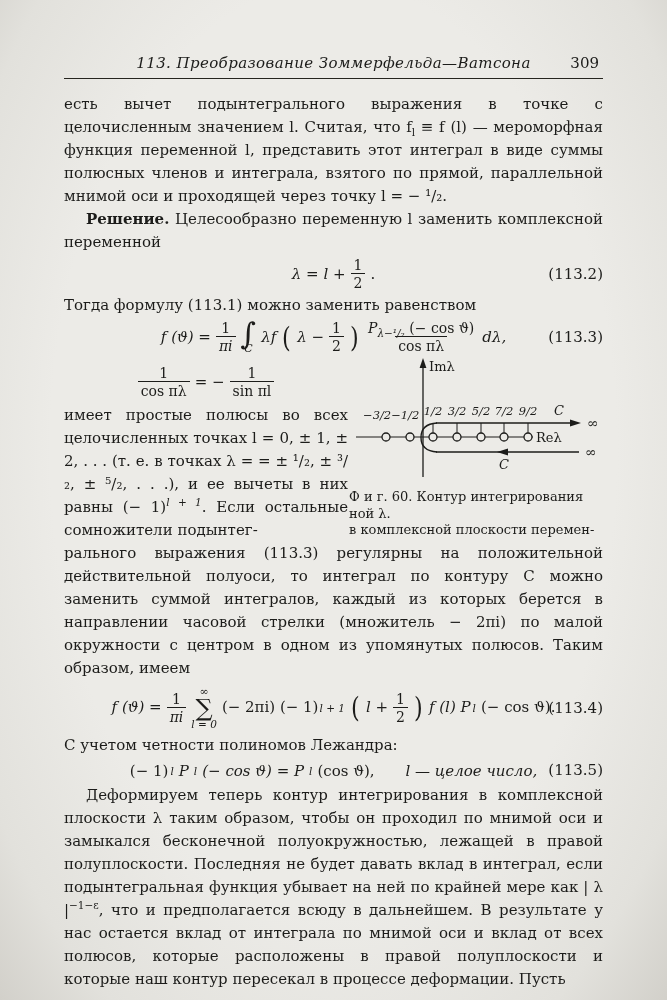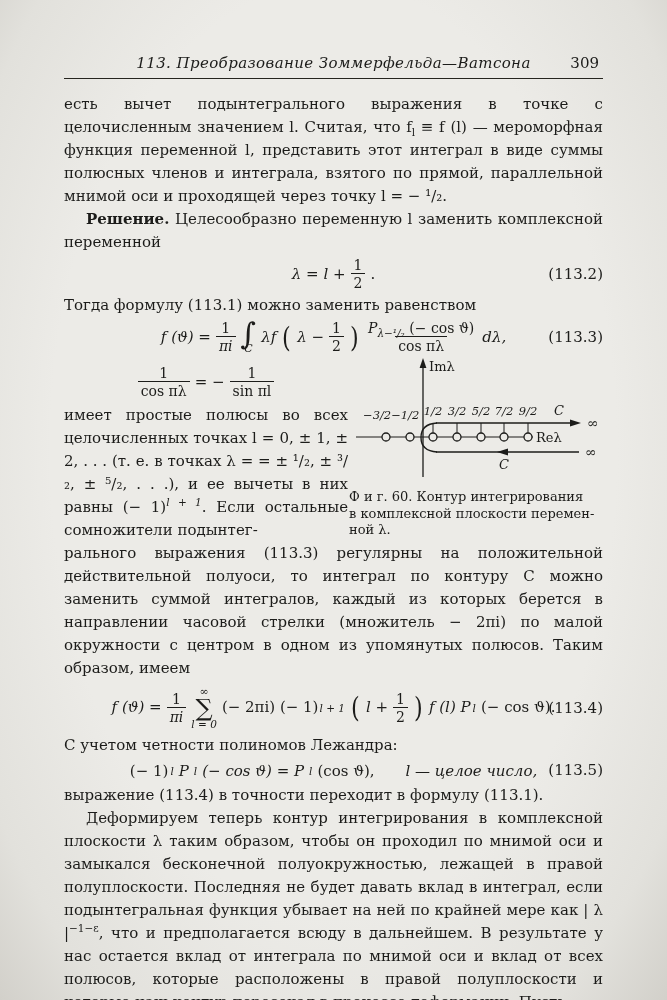--- a/index.html
+++ b/index.html
@@ -183,22 +183,22 @@
         <text class="polelbl" x="130" y="58" text-anchor="middle">5/2</text>
         <text class="polelbl" x="153" y="58" text-anchor="middle">7/2</text>
         <text class="polelbl" x="177" y="58" text-anchor="middle">9/2</text>
         <text class="clbl" x="203" y="58">C</text>
         <text class="clbl" x="148" y="112">C</text>
         <text class="inflbl" x="236" y="71">∞</text>
         <text class="inflbl" x="234" y="100">∞</text>
       </svg>
       <div class="figcaption">
         <span class="capline">Ф и г.  60.  Контур интегрирования</span>
+        <span class="capline">ной λ.</span>
         <span class="capline">в комплексной плоскости перемен-</span>
-        <span class="capline">ной λ.</span>
       </div>
     </div>
   </div>
 
   <p>рального выражения (113.3) регулярны на положительной действительной полуоси, то интеграл по контуру C можно заменить суммой интегралов, каждый из которых берется в направлении часовой стрелки (множитель − 2πi) по малой окружности с центром в одном из упомянутых полюсов. Таким образом, имеем</p>
 
   <div class="eq" style="margin:6px 0 4px 0;">
     <span class="eq-inner">
       <span class="var">f (ϑ) =</span>
       <span class="fr">
@@ -235,17 +235,16 @@
         <span class="var"> P</span>
         <sub class="var">l</sub>
         <span class="var"> (− cos ϑ) = P</span>
         <sub class="var">l</sub>
         <span> (cos ϑ),</span>
       <span class="var" style="margin-left:26px;">l — целое число,</span>
     </span>
     <span class="tag">(113.5)</span>
   </div>
 
-  <p>выражение (113.4) в точности переходит в формулу (113.1).</p>
 
   <p class="indent"><span>Деформируем теперь контур интегрирования в комплексной плоскости λ таким образом, чтобы он проходил по мнимой оси и замыкался бесконечной полуокружностью, лежащей в правой полуплоскости. Последняя не будет давать вклад в интеграл, если подынтегральная функция убывает на ней по крайней мере как | λ |</span><sup>−1−ε</sup><span>, что и предполагается всюду в дальнейшем. В результате у нас остается вклад от интеграла по мнимой оси и вклад от всех полюсов, которые расположены в правой полуплоскости и которые наш контур пересекал в процессе деформации. Пусть</span></p>
 
 </div>
 
 </body></html>

